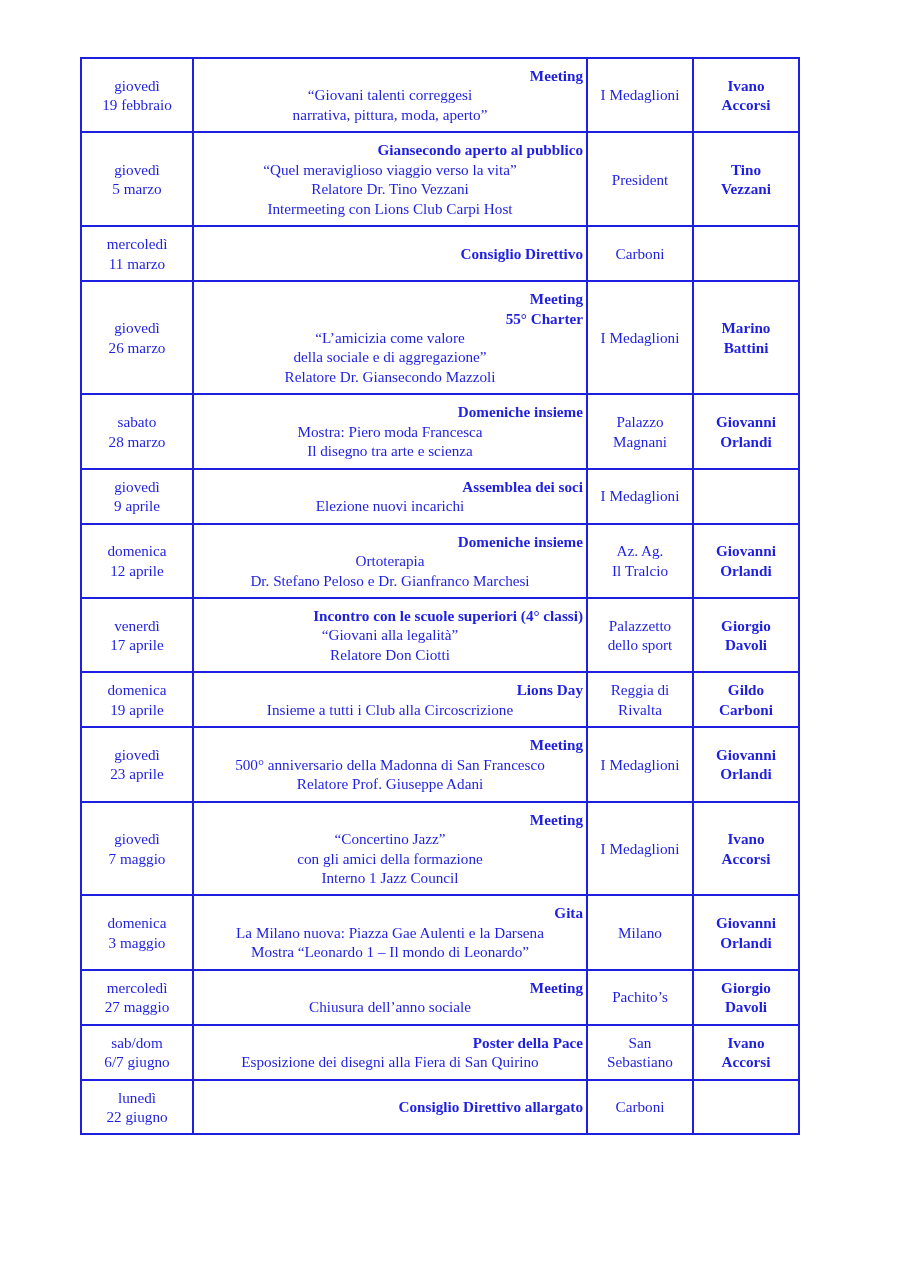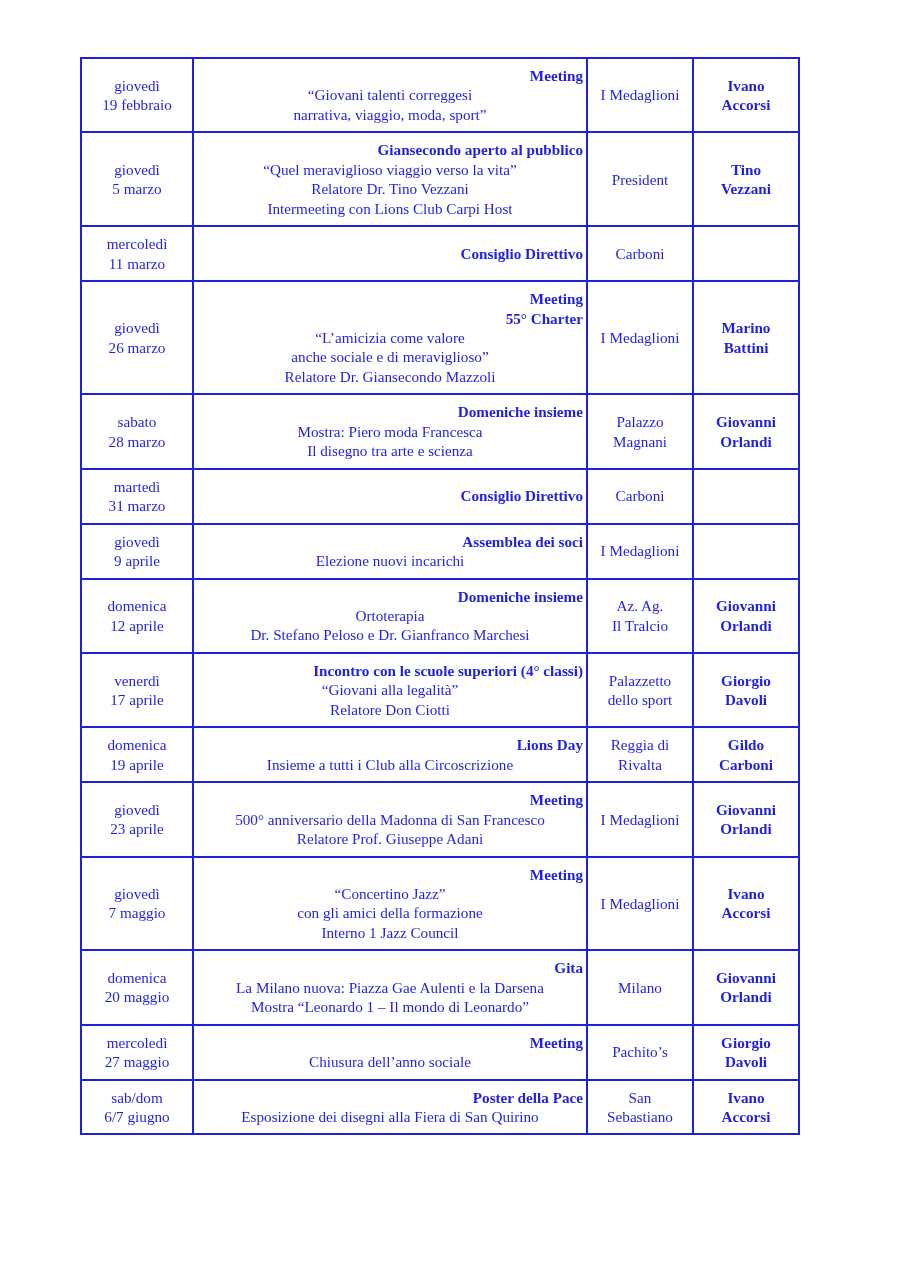--- a/index.html
+++ b/index.html
@@ -81,21 +81,21 @@
         <td class="cell-date">
           <span class="cell-lines">
             <span class="ln">giovedì</span>
             <span class="ln">19 febbraio</span>
           </span>
         </td>
         <td class="cell-event">
           <span class="cell-lines">
             <span class="ln bold">Meeting</span>
             <span class="ln">“Giovani talenti correggesi</span>
-            <span class="ln">narrativa, viaggio, moda, sport”</span>
+            <span class="ln">narrativa, pittura, moda, aperto”</span>
           </span>
         </td>
         <td class="cell-venue">
           <span class="cell-lines">
             <span class="ln">I Medaglioni</span>
           </span>
         </td>
         <td class="cell-person">
           <span class="cell-lines">
             <span class="ln">Ivano</span>
@@ -156,21 +156,21 @@
           <span class="cell-lines">
             <span class="ln">giovedì</span>
             <span class="ln">26 marzo</span>
           </span>
         </td>
         <td class="cell-event">
           <span class="cell-lines">
             <span class="ln bold">Meeting</span>
             <span class="ln bold">55° Charter</span>
             <span class="ln">“L’amicizia come valore</span>
-            <span class="ln">anche sociale e di meraviglioso”</span>
+            <span class="ln">della sociale e di aggregazione”</span>
             <span class="ln">Relatore Dr. Giansecondo Mazzoli</span>
           </span>
         </td>
         <td class="cell-venue">
           <span class="cell-lines">
             <span class="ln">I Medaglioni</span>
           </span>
         </td>
         <td class="cell-person">
           <span class="cell-lines">
@@ -197,41 +197,20 @@
           <span class="cell-lines">
             <span class="ln">Palazzo</span>
             <span class="ln">Magnani</span>
           </span>
         </td>
         <td class="cell-person">
           <span class="cell-lines">
             <span class="ln">Giovanni</span>
             <span class="ln">Orlandi</span>
           </span>
-        </td>
-      </tr>
-      <tr>
-        <td class="cell-date">
-          <span class="cell-lines">
-            <span class="ln">martedì</span>
-            <span class="ln">31 marzo</span>
-          </span>
-        </td>
-        <td class="cell-event">
-          <span class="cell-lines">
-            <span class="ln bold">Consiglio Direttivo</span>
-          </span>
-        </td>
-        <td class="cell-venue">
-          <span class="cell-lines">
-            <span class="ln">Carboni</span>
-          </span>
-        </td>
-        <td class="cell-person empty-cell">
-          <span class="cell-lines"></span>
         </td>
       </tr>
       <tr>
         <td class="cell-date">
           <span class="cell-lines">
             <span class="ln">giovedì</span>
             <span class="ln">9 aprile</span>
           </span>
         </td>
         <td class="cell-event">
@@ -379,21 +358,21 @@
           <span class="cell-lines">
             <span class="ln">Ivano</span>
             <span class="ln">Accorsi</span>
           </span>
         </td>
       </tr>
       <tr>
         <td class="cell-date">
           <span class="cell-lines">
             <span class="ln">domenica</span>
-            <span class="ln">20 maggio</span>
+            <span class="ln">3 maggio</span>
           </span>
         </td>
         <td class="cell-event">
           <span class="cell-lines">
             <span class="ln bold">Gita</span>
             <span class="ln">La Milano nuova: Piazza Gae Aulenti e la Darsena</span>
             <span class="ln">Mostra “Leonardo 1 – Il mondo di Leonardo”</span>
           </span>
         </td>
         <td class="cell-venue">
@@ -452,14 +431,35 @@
             <span class="ln">Sebastiano</span>
           </span>
         </td>
         <td class="cell-person">
           <span class="cell-lines">
             <span class="ln">Ivano</span>
             <span class="ln">Accorsi</span>
           </span>
         </td>
       </tr>
+      <tr>
+        <td class="cell-date">
+          <span class="cell-lines">
+            <span class="ln">lunedì</span>
+            <span class="ln">22 giugno</span>
+          </span>
+        </td>
+        <td class="cell-event">
+          <span class="cell-lines">
+            <span class="ln bold">Consiglio Direttivo allargato</span>
+          </span>
+        </td>
+        <td class="cell-venue">
+          <span class="cell-lines">
+            <span class="ln">Carboni</span>
+          </span>
+        </td>
+        <td class="cell-person empty-cell">
+          <span class="cell-lines"></span>
+        </td>
+      </tr>
     </tbody>
 </table>
 
 </body></html>

